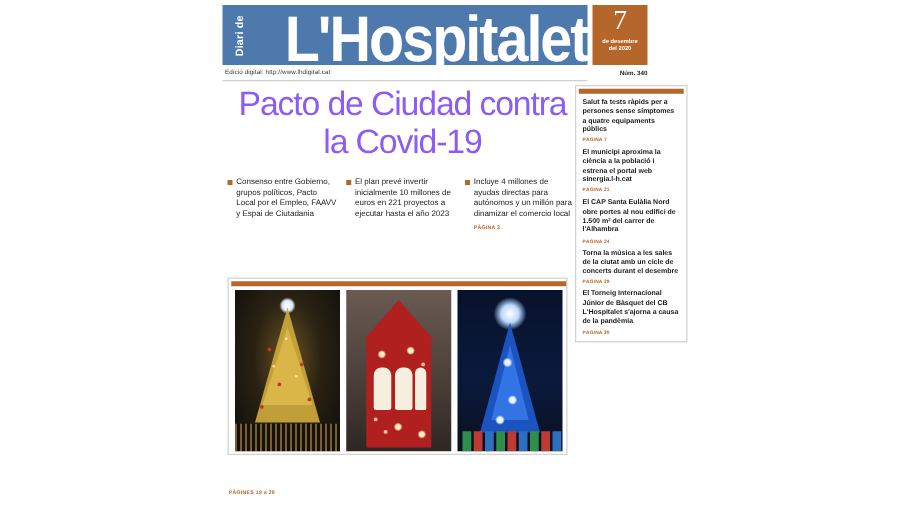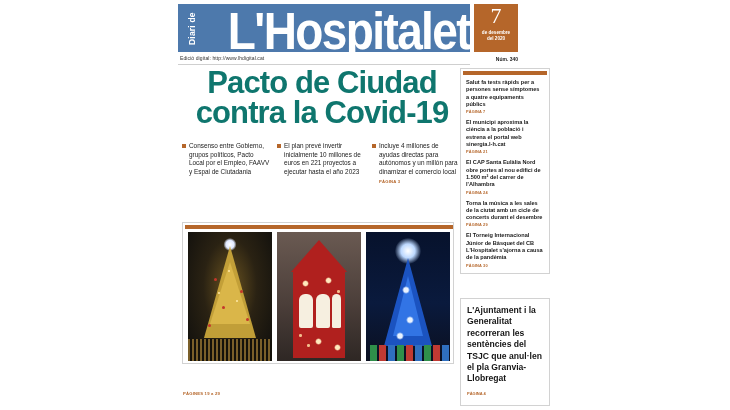--- a/index.html
+++ b/index.html
@@ -28,21 +28,21 @@
     font-family:"Liberation Serif",serif;}
   .date-month{position:absolute;left:0;top:26px;width:44px;text-align:center;font-size:4.6px;line-height:6px;font-weight:bold;}
   .issue{position:absolute;left:296px;top:56px;width:44px;text-align:right;font-size:5px;font-weight:bold;color:#222;}
 
   
   .edition{position:absolute;left:2px;top:55px;font-size:5px;color:#333;letter-spacing:.1px;}
   .rule-top{position:absolute;left:0;top:64px;width:292px;height:1px;background:#cfcfcf;}
 
   
   .headline{position:absolute;left:4px;top:68px;width:280px;
-    font-size:31px;font-weight:bold;line-height:30px;color:#0f766e;
+    font-size:27px;font-weight:normal;line-height:30px;color:#8b5cf6;
     letter-spacing:-.9px;text-align:center;}
 
   
   .cols{position:absolute;left:4px;top:142px;width:278px;display:flex;gap:7px;}
   .col{width:88px;position:relative;}
   .bullet{position:absolute;left:0;top:2px;width:4px;height:4px;background:#b5662a;}
   .col-text{margin-left:7px;font-size:6.4px;line-height:8.6px;color:#1a1a1a;}
   .col .pageref{margin-left:7px;margin-top:3px;font-size:4.2px;font-weight:bold;color:#b5662a;letter-spacing:.2px;}
 
   
@@ -239,20 +239,15 @@
             <div class="side-ref">PÀGINA 29</div>
           </div>
           <div class="side-item">
             <div class="side-text">El Torneig Internacional Júnior de Bàsquet del CB L'Hospitalet s'ajorna a causa de la pandèmia</div>
             <div class="side-ref">PÀGINA 30</div>
           </div>
         </div>
       </div>
     </div>
 
-    <div class="side-box2">
-      <div class="topbar blue"></div>
-      <div class="big">L'Ajuntament i la Generalitat recorreran les sentències del TSJC que anul·len el pla Granvia-Llobregat</div>
-      <div class="ref">PÀGINA 4</div>
-    </div>
 
   </div>
 </div>
 
 </body></html>

